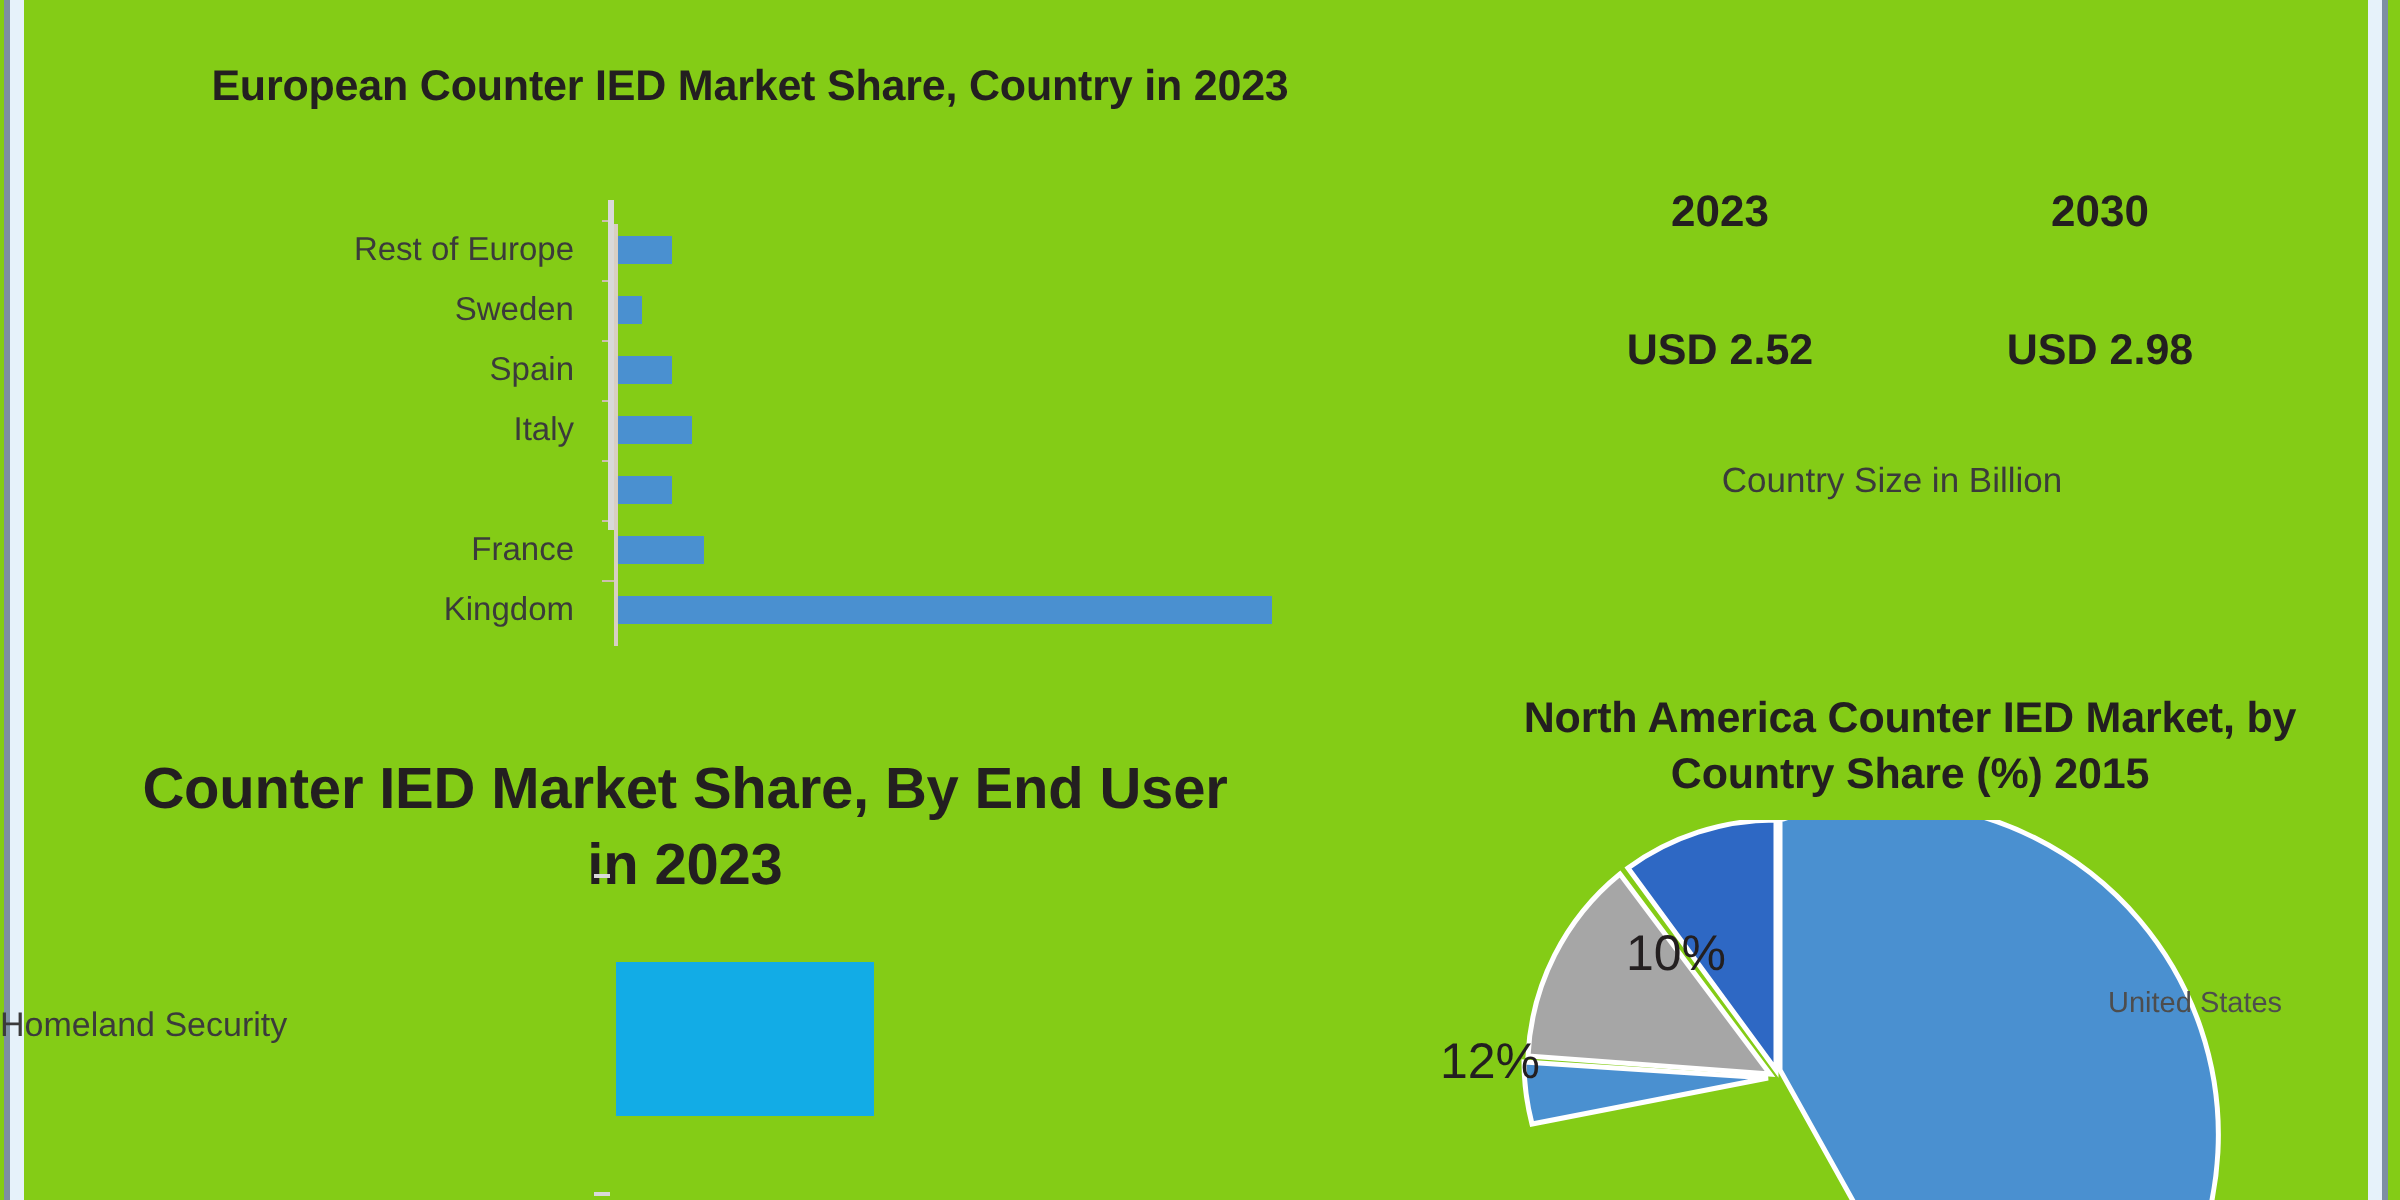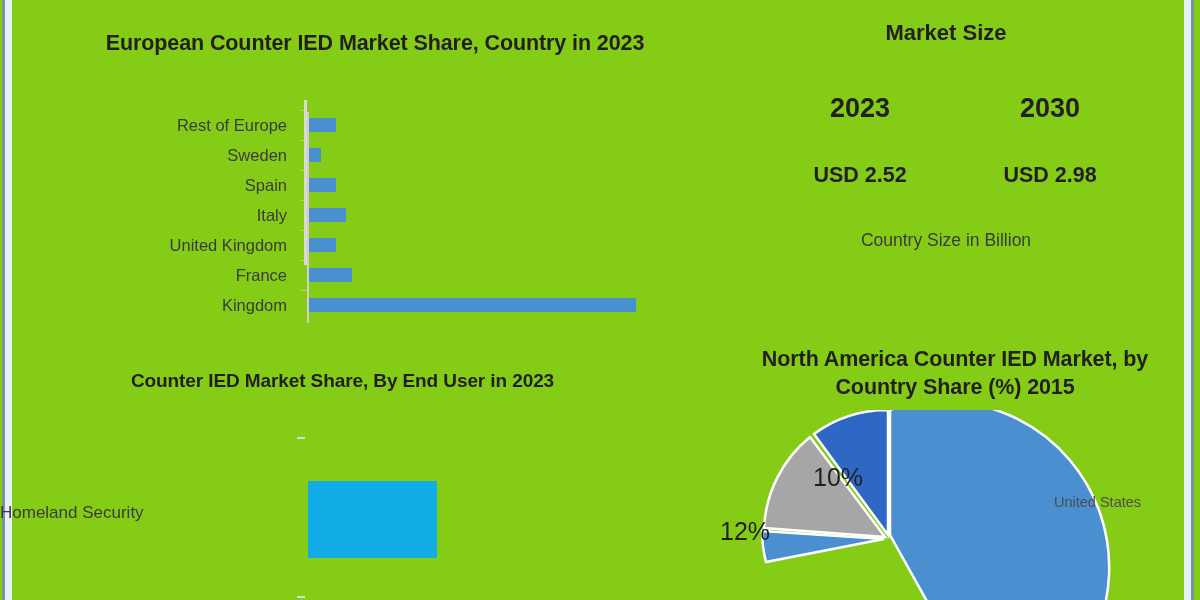--- a/index.html
+++ b/index.html
@@ -118,21 +118,21 @@
   .ms-col {
     position: absolute;
     width: 200px;
     text-align: center;
   }
   .ms-col.left  { left: 60px; }
   .ms-col.right { left: 250px; }
   .ms-year {
     position: absolute;
     top: 93px;
-    font-size: 27px;
+    font-size: 22px;
     font-weight: bold;
     color: #231f20;
     width: 200px;
     text-align: center;
   }
   .ms-value {
     position: absolute;
     top: 163px;
     font-size: 21.5px;
     font-weight: bold;
@@ -151,21 +151,21 @@
 
   
   #enduser-chart {
     position: absolute;
     left: 0; top: 335px;
     width: 690px; height: 265px;
   }
   #enduser-title {
     left: 70px; top: 18px;
     width: 545px;
-    font-size: 19px;
+    font-size: 29px;
   }
   #eu2-axis {
     position: absolute;
     left: 304px; top: 100px;
     width: 3px; height: 165px;
     background: #d9d9d9;
   }
   .eu2-tick {
     position: absolute;
     left: 297px;
@@ -260,39 +260,37 @@
           <div class="eu-label">Spain</div>
           <div class="eu-tick"></div>
           <div class="eu-bar" style="width: 27px; background: rgb(74, 144, 208);"></div>
         </div>
         <div class="eu-row" style="top: 90px;">
           <div class="eu-label">Italy</div>
           <div class="eu-tick"></div>
           <div class="eu-bar" style="width: 37px; background: rgb(74, 144, 208);"></div>
         </div>
         <div class="eu-row" style="top: 120px;">
-          <div class="eu-label">United Kingdom</div>
           <div class="eu-tick"></div>
           <div class="eu-bar" style="width: 27px; background: rgb(74, 144, 208);"></div>
         </div>
         <div class="eu-row" style="top: 150px;">
           <div class="eu-label">France</div>
           <div class="eu-tick"></div>
           <div class="eu-bar" style="width: 43px; background: rgb(74, 144, 208);"></div>
         </div>
         <div class="eu-row" style="top: 180px;">
           <div class="eu-label">Kingdom</div>
           <div class="eu-tick"></div>
           <div class="eu-bar" style="width: 327px; background: rgb(74, 144, 208);"></div>
         </div>
       </div>
   </section>
 
   <section id="market-size">
-    <div id="ms-heading">Market Size</div>
 
     <div class="ms-col left">
       <div class="ms-year">2023</div>
       <div class="ms-value">USD 2.52</div>
     </div>
 
     <div class="ms-col right">
       <div class="ms-year">2030</div>
       <div class="ms-value">USD 2.98</div>
     </div>

